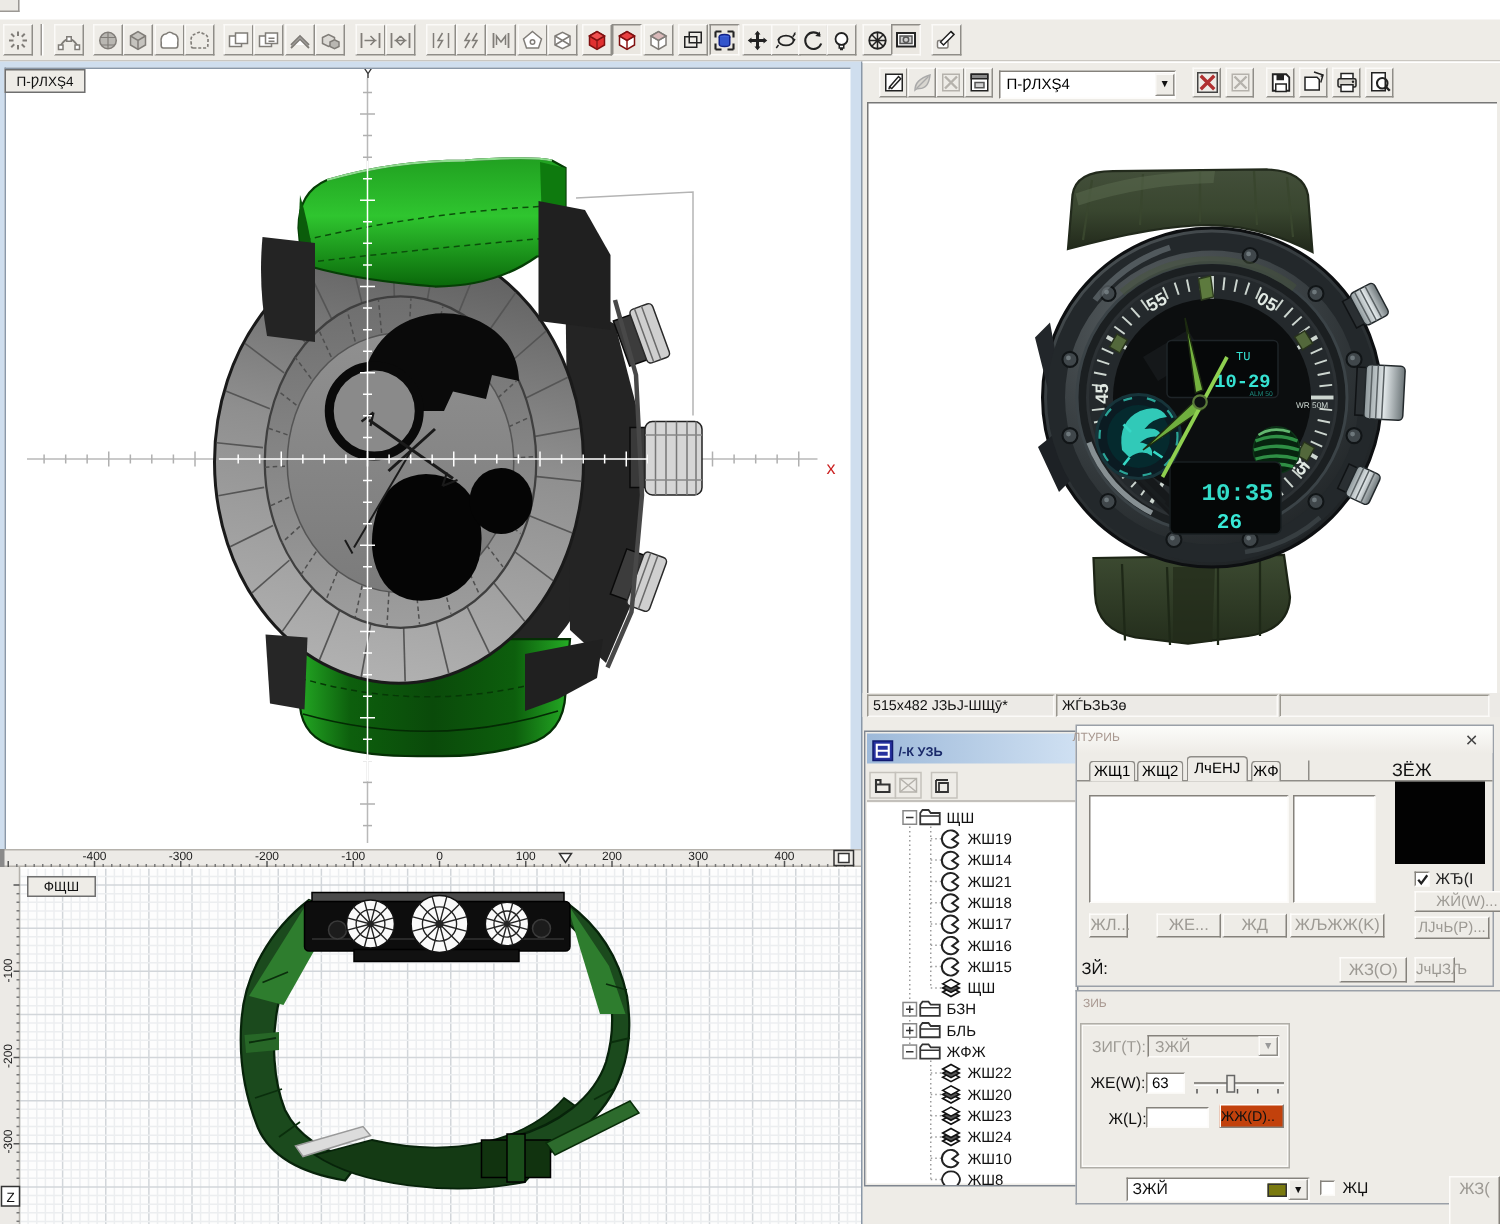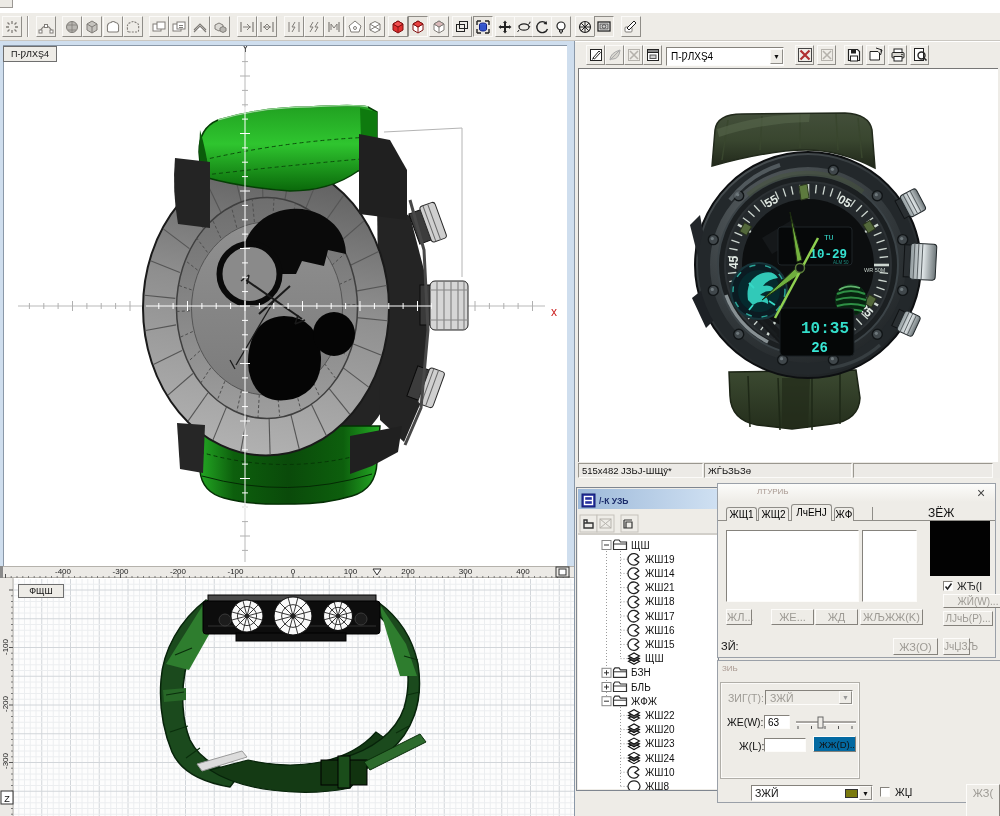--- a/index.html
+++ b/index.html
@@ -5,21 +5,21 @@
 .abs{position:absolute}
 #page{position:relative;width:1000px;height:816px;overflow:hidden}
 .tbtn{position:absolute;top:3px;width:20px;height:21px;background:#eeece7;border:1px solid;border-color:#fbfaf8 #8f8d88 #8f8d88 #fbfaf8}
 .tbtn svg{display:block;margin:2px auto}
 .tbtn.on{border-color:#8f8d88 #fbfaf8 #fbfaf8 #8f8d88;background:#eae7e1}
 .sep{position:absolute;top:3px;width:0;height:21px;border-left:1px solid #9b9894;border-right:1px solid #fff}
 .tab{position:absolute;background:#eeece7;border:1px solid #6f6f6f;font-size:9px;color:#111;text-align:center;z-index:5}
 .cell{position:absolute;height:15px;border:1px solid;border-color:#9a978f #fbfaf8 #fbfaf8 #9a978f;font-size:9.5px;color:#111;padding-left:3px;line-height:14px;white-space:nowrap;overflow:hidden}
 .rbtn{position:absolute;width:19px;height:20px;background:#eeece7;border:1px solid;border-color:#fbfaf8 #8f8d88 #8f8d88 #fbfaf8}
 .rbtn svg{display:block;margin:1px auto}
-.b3d{background:#0369a1;border:1px solid;border-color:#fdfcfa #85827c #85827c #fdfcfa;color:#111;font-size:11px;text-align:right}
+.b3d{background:#c2410c;border:1px solid;border-color:#fdfcfa #85827c #85827c #fdfcfa;color:#111;font-size:11px;text-align:left}
 .b3dg{background:#eeece7;border:1px solid;border-color:#fdfcfa #85827c #85827c #fdfcfa;color:#9d9a94;font-size:11px;text-align:center}
 .sunk{border:1px solid;border-color:#85827c #fdfcfa #fdfcfa #85827c;background:#fff}
 .gtxt{color:#9d9a94}
 </style></head><body>
 <div id="page">
 <div class="abs" style="left:0;top:0;width:1000px;height:13px;background:#fff"></div>
 <div class="abs" style="left:0;top:0;width:13px;height:8px;background:#eceae5;border:1px solid #9b9894;border-top:none;border-left:none"></div>
 <div id="toolbar" class="abs" style="left:0;top:13px;width:1000px;height:28px;background:#eeece7;border-bottom:1px solid #cac7c1">
 <div class="tbtn " style="left:2px">
         <svg width="16" height="16" viewBox="0 0 16 16">
@@ -1220,21 +1220,21 @@
       </g>
       <text x="645" y="761.5" font-size="10" fill="#111">ЖШ24</text>
       <path d="M638.8 769.6 A5.8 5.8 0 1 0 638.8 775.2 L634.8 772.6 Z" fill="#fff" stroke="#222" stroke-width="1.3"></path>
       <text x="645" y="775.7" font-size="10" fill="#111">ЖШ10</text>
       <path d="M630 790.4 q-3 -3 -1.5 -6 q1.5 -3.5 5.5 -3.5 q4 0 5.5 3.5 q1.5 3 -1.5 6" fill="#fff" stroke="#222" stroke-width="1.2"></path>
       <path d="M631.5 791.4 h5 M632.5 793.4 h3" stroke="#222"></path>
       <text x="645" y="789.9" font-size="10" fill="#111">ЖШ8</text>
     </svg>
 <div class="abs" style="left:717px;top:483px;width:279px;height:175px;background:#eeece7;border:1px solid #9aa0a8"></div>
 <div class="abs" style="left:718px;top:484px;width:277px;height:18px;background:linear-gradient(#fcfcfa,#eeece7)"></div>
-<div class="abs" style="left:757px;top:487px;font-size:8px;color:#a89890">ЛТУРИЬ</div>
+<div class="abs" style="left:715px;top:487px;font-size:8px;color:#a89890">ЛТУРИЬ</div>
 <div class="abs" style="left:977px;top:485px;font-size:14px;color:#444">×</div>
 <div class="abs" style="left:718px;top:520px;width:277px;height:1px;background:#8f8d88"></div>
 <div class="abs" style="left:726px;top:507px;width:31px;height:14px;background:#eeece7;border:1px solid #8f8d88;border-bottom:none;border-top-left-radius:3px;border-top-right-radius:3px;font-size:10px;text-align:center;line-height:14px">ЖЩ1</div>
 <div class="abs" style="left:758px;top:507px;width:31px;height:14px;background:#eeece7;border:1px solid #8f8d88;border-bottom:none;border-top-left-radius:3px;border-top-right-radius:3px;font-size:10px;text-align:center;line-height:14px">ЖЩ2</div>
 <div class="abs" style="left:791px;top:504px;width:41px;height:17px;background:#eeece7;border:1px solid #8f8d88;border-bottom:none;border-top-left-radius:3px;border-top-right-radius:3px;font-size:10px;text-align:center;line-height:16px;z-index:3">ЛчЕНЈ</div>
 <div class="abs" style="left:834px;top:507px;width:20px;height:14px;background:#eeece7;border:1px solid #8f8d88;border-bottom:none;border-top-left-radius:3px;border-top-right-radius:3px;font-size:10px;text-align:center;line-height:14px">ЖФ</div>
 <div class="abs" style="left:872px;top:507px;width:1px;height:13px;background:#8f8d88"></div>
 <div class="abs" style="left:928px;top:506px;font-size:12px;color:#111">ЗЁЖ</div>
 <div class="abs" style="left:930px;top:521px;width:60px;height:55px;background:#020202"></div>
 <div class="abs sunk" style="left:726px;top:530px;width:133px;height:72px"></div>

